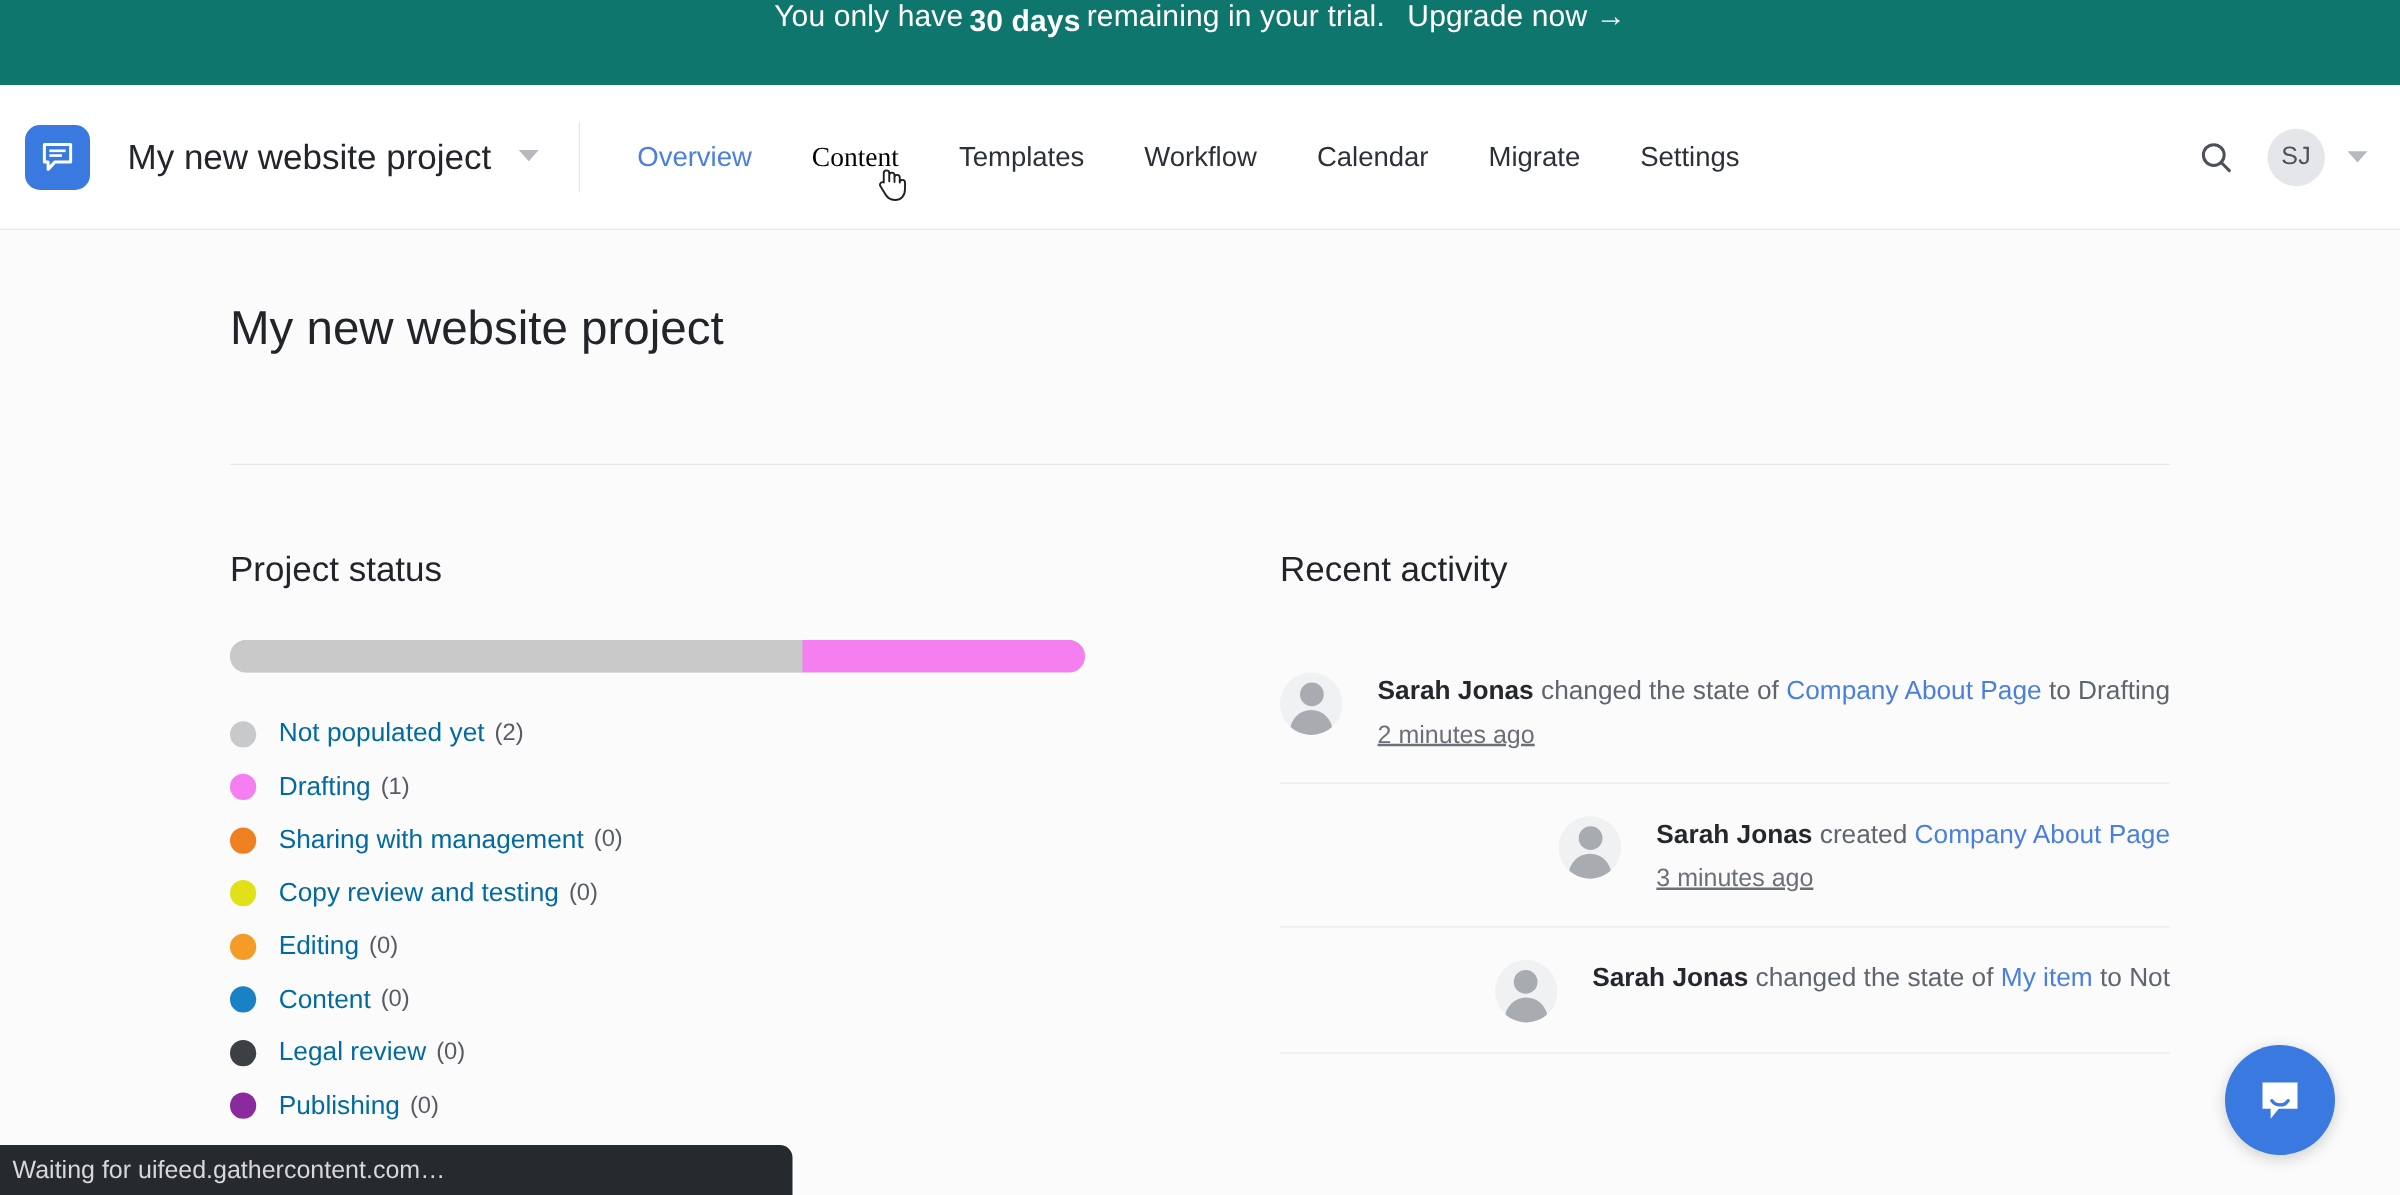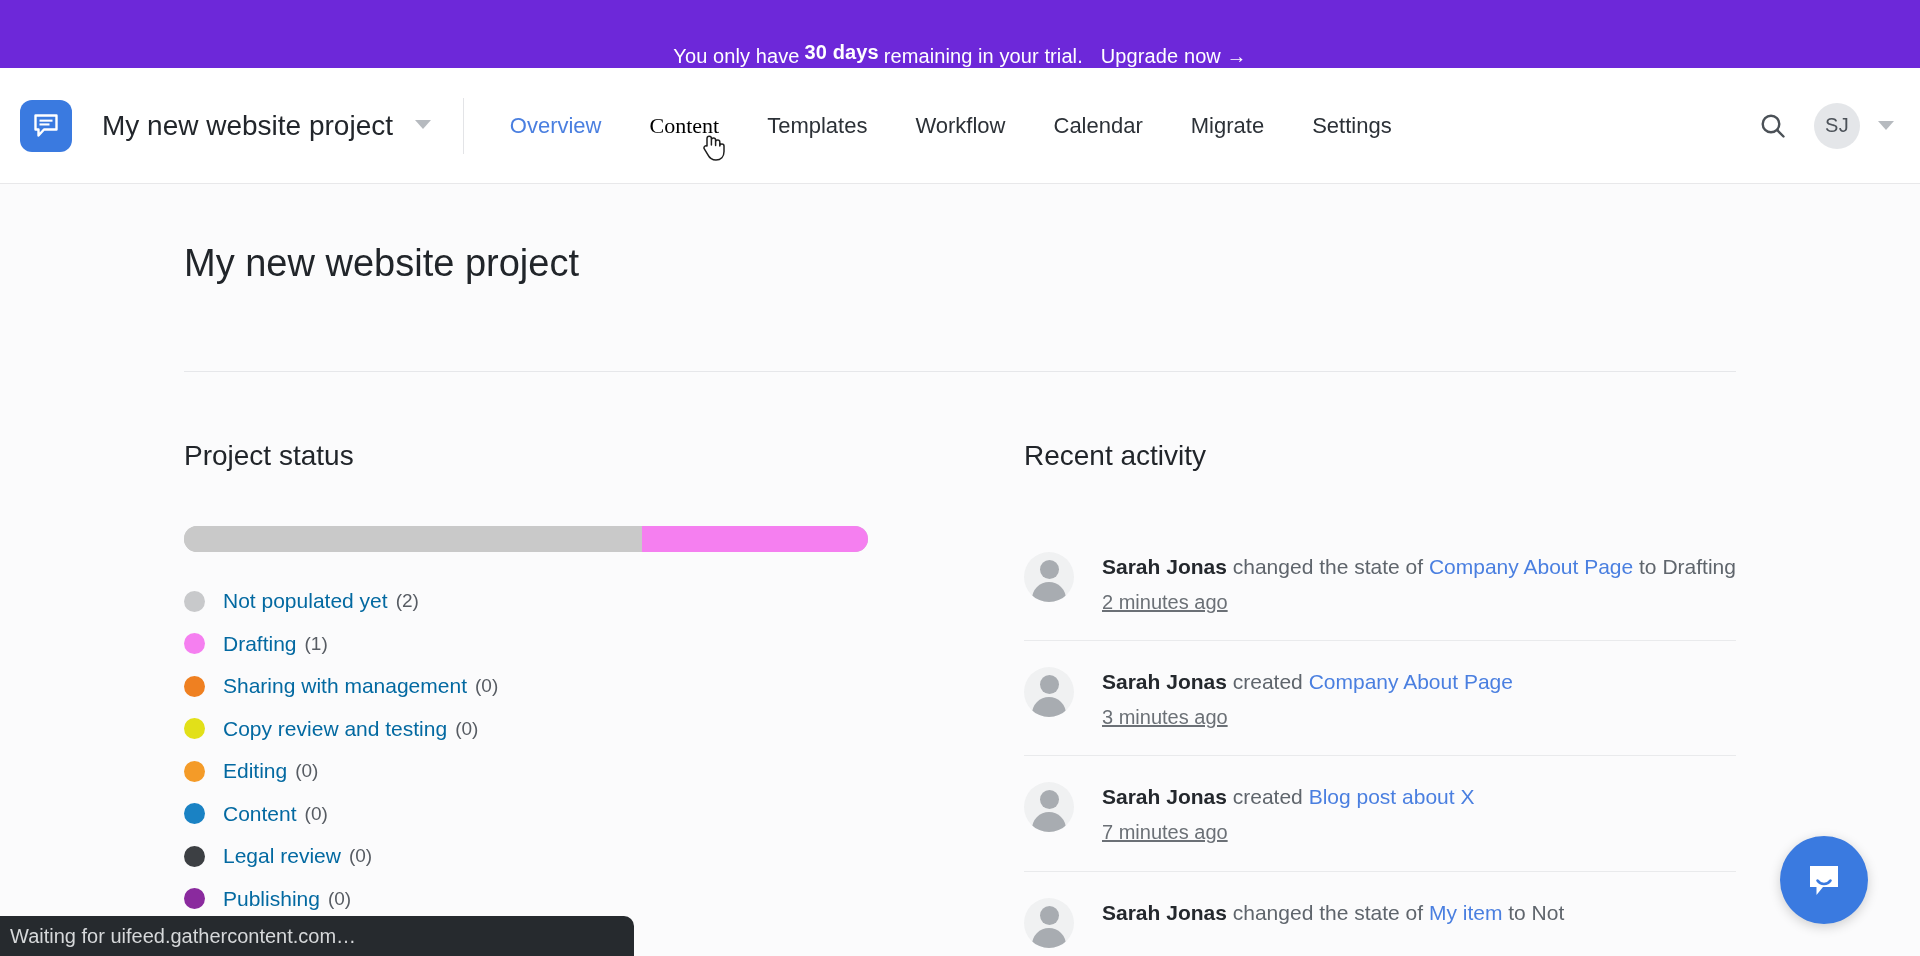--- a/index.html
+++ b/index.html
@@ -8,26 +8,26 @@
     height: 956px;
     overflow: hidden;
     background: #ffffff;
     font-family: "Liberation Sans", sans-serif;
     -webkit-font-smoothing: antialiased;
   }
 
   
   .trial-banner {
     height: 68px;
-    background: #6d28d9;
+    background: #0f766e;
     color: #ffffff;
     display: flex;
-    align-items: flex-end;
+    align-items: flex-start;
     justify-content: center;
-    font-size: 20px;
+    font-size: 24px;
     letter-spacing: .1px;
   }
   .trial-banner .bold { font-weight: 700; margin: 4px 5px; }
   .trial-banner .link {
     color: #ffffff;
     text-decoration: none;
     margin-left: 18px;
     white-space: nowrap;
   }
   .trial-pre { margin-right: 0; }
@@ -139,21 +139,21 @@
     margin-top: 68px;
     gap: 140px;
   }
   .col-left  { width: 700px; flex: 0 0 700px; }
   .col-right { flex: 1 1 auto; }
 
   .section-title {
     font-size: 28px;
     color: #21252a;
     font-weight: 400;
-    margin-bottom: 54px;
+    margin-bottom: 40px;
   }
 
   
   .progress-track {
     width: 684px;
     height: 26px;
     border-radius: 13px;
     overflow: hidden;
     display: flex;
     background: #c9c9c9;
@@ -184,20 +184,21 @@
     color: #575c63;
     margin-left: 8px;
   }
 
   
   .activity-item {
     display: flex;
     padding: 26px 0 24px 0;
     border-bottom: 1px solid #e9eaec;
     align-items: flex-start;
+    justify-content: flex-end;
   }
   .activity-item:first-child { padding-top: 8px; }
   .act-avatar {
     width: 50px; height: 50px;
     border-radius: 50%;
     background: #f0f1f2;
     flex: 0 0 auto;
     margin-right: 28px;
     position: relative;
     overflow: hidden;
@@ -406,30 +407,20 @@
         <div class="act-avatar">
           <span class="head"></span>
           <span class="body"></span>
         </div>
         <div class="act-text">
           <span class="act-name">Sarah Jonas</span><span> created </span><a href="#" class="act-link">Company About Page</a>
           <span class="act-time">3 minutes ago</span>
         </div>
       </div>
 
-      <div class="activity-item">
-        <div class="act-avatar">
-          <span class="head"></span>
-          <span class="body"></span>
-        </div>
-        <div class="act-text">
-          <span class="act-name">Sarah Jonas</span><span> created </span><a href="#" class="act-link">Blog post about X</a>
-          <span class="act-time">7 minutes ago</span>
-        </div>
-      </div>
 
       <div class="activity-item">
         <div class="act-avatar">
           <span class="head"></span>
           <span class="body"></span>
         </div>
         <div class="act-text">
           <span class="act-name">Sarah Jonas</span><span> changed the state of </span><a href="#" class="act-link">My item</a><span> to Not</span>
         </div>
       </div>

